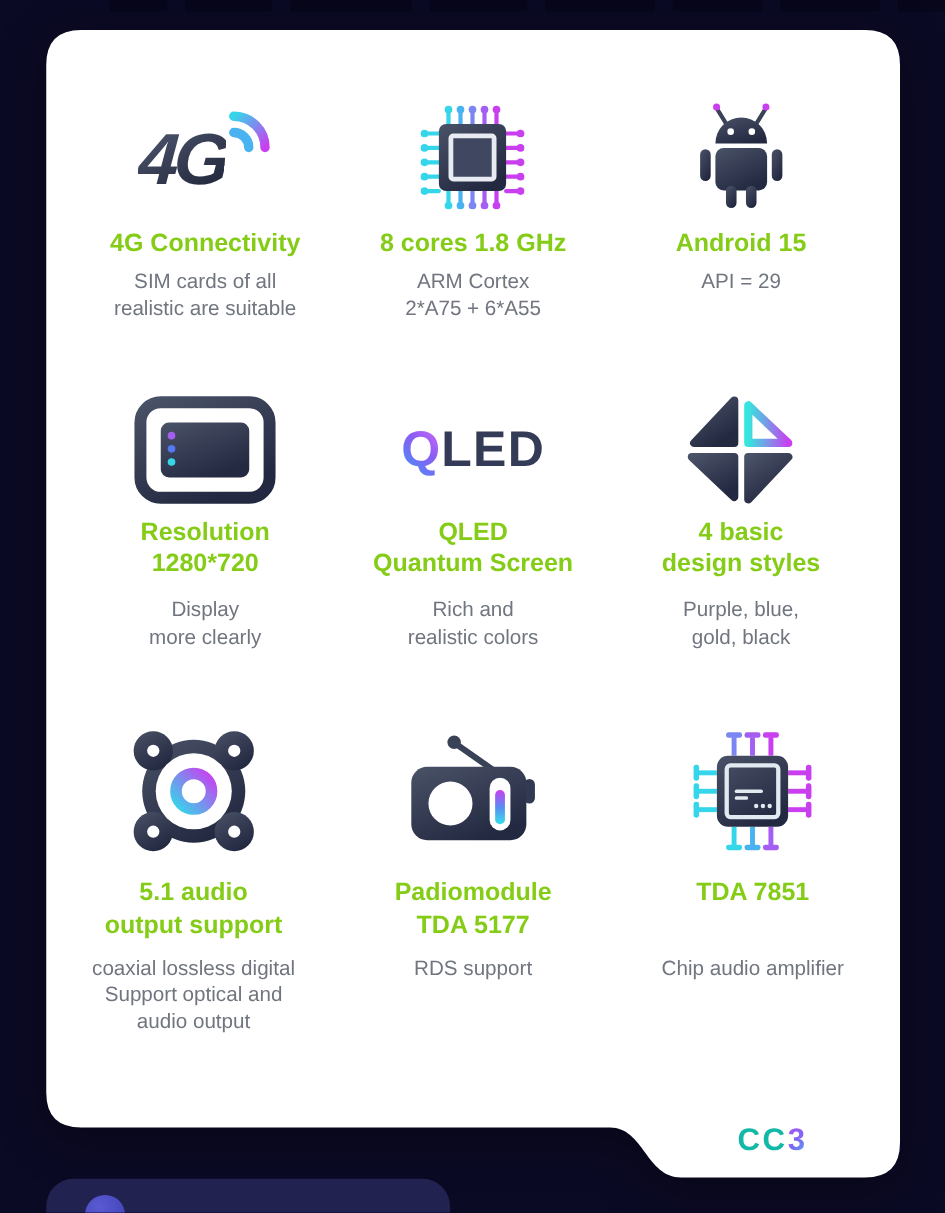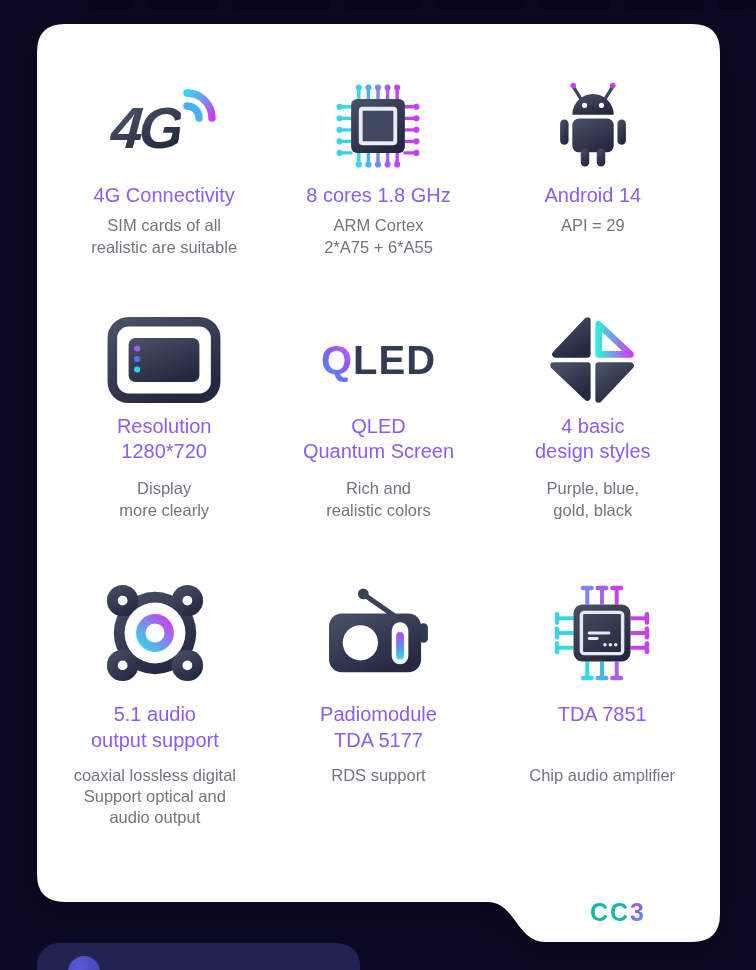--- a/index.html
+++ b/index.html
@@ -18,21 +18,21 @@
   .grid{position:absolute;left:37px;top:24px;width:683px;z-index:2;box-sizing:border-box;padding:0 20px;}
   .row{display:grid;grid-template-columns:repeat(3,1fr);}
   .row1{margin-top:54px;}
   .row2{margin-top:56px;}
   .row3{margin-top:56px;gap:28px;}
   .cell{display:flex;flex-direction:column;align-items:center;text-align:center;}
   .icon-box{display:flex;align-items:center;justify-content:center;}
   .row1 .icon-box{height:96px;}
   .row2 .icon-box{height:92px;}
   .row3 .icon-box{height:112px;}
-  .title{color:#8b5cf6;font-weight:400;font-size:20px;line-height:26px;margin-top:8px;}
+  .title{color:#84cc16;font-weight:700;font-size:20px;line-height:26px;margin-top:8px;}
   .row2 .title{line-height:25px;}
   .row3 .title{margin-top:12px;height:52px;line-height:26px;}
   .title span,.subtitle span{display:block;}
   .subtitle{color:#70757f;font-size:16.5px;line-height:22px;margin-top:6px;}
   .row2 .subtitle{margin-top:14px;line-height:21.5px;}
   .row3 .subtitle{margin-top:12px;line-height:21px;}
 
   
   .fourg-wrap{position:relative;height:84px;width:118px;}
   .fourg-text{
@@ -212,21 +212,21 @@
           <circle cx="41" cy="28" r="2.8" fill="#ffffff"></circle>
             <circle cx="59" cy="28" r="2.8" fill="#ffffff"></circle>
           <rect x="28" y="42" width="44" height="36" rx="7" fill="url(#gslate)"></rect>
           <rect x="15" y="43" width="9" height="27" rx="4.5" fill="url(#gslate)"></rect>
           <rect x="76" y="43" width="9" height="27" rx="4.5" fill="url(#gslate)"></rect>
           <rect x="37" y="74" width="9" height="19" rx="4.5" fill="url(#gslate)"></rect>
           <rect x="54" y="74" width="9" height="19" rx="4.5" fill="url(#gslate)"></rect>
         </svg>
       </div>
       <div class="title">
-        <span>Android 14</span>
+        <span>Android 15</span>
           <span></span>
       </div>
       <div class="subtitle">
         <span>API = 29</span>
           <span></span>
           <span></span>
       </div>
     </div>
   </div>
 

